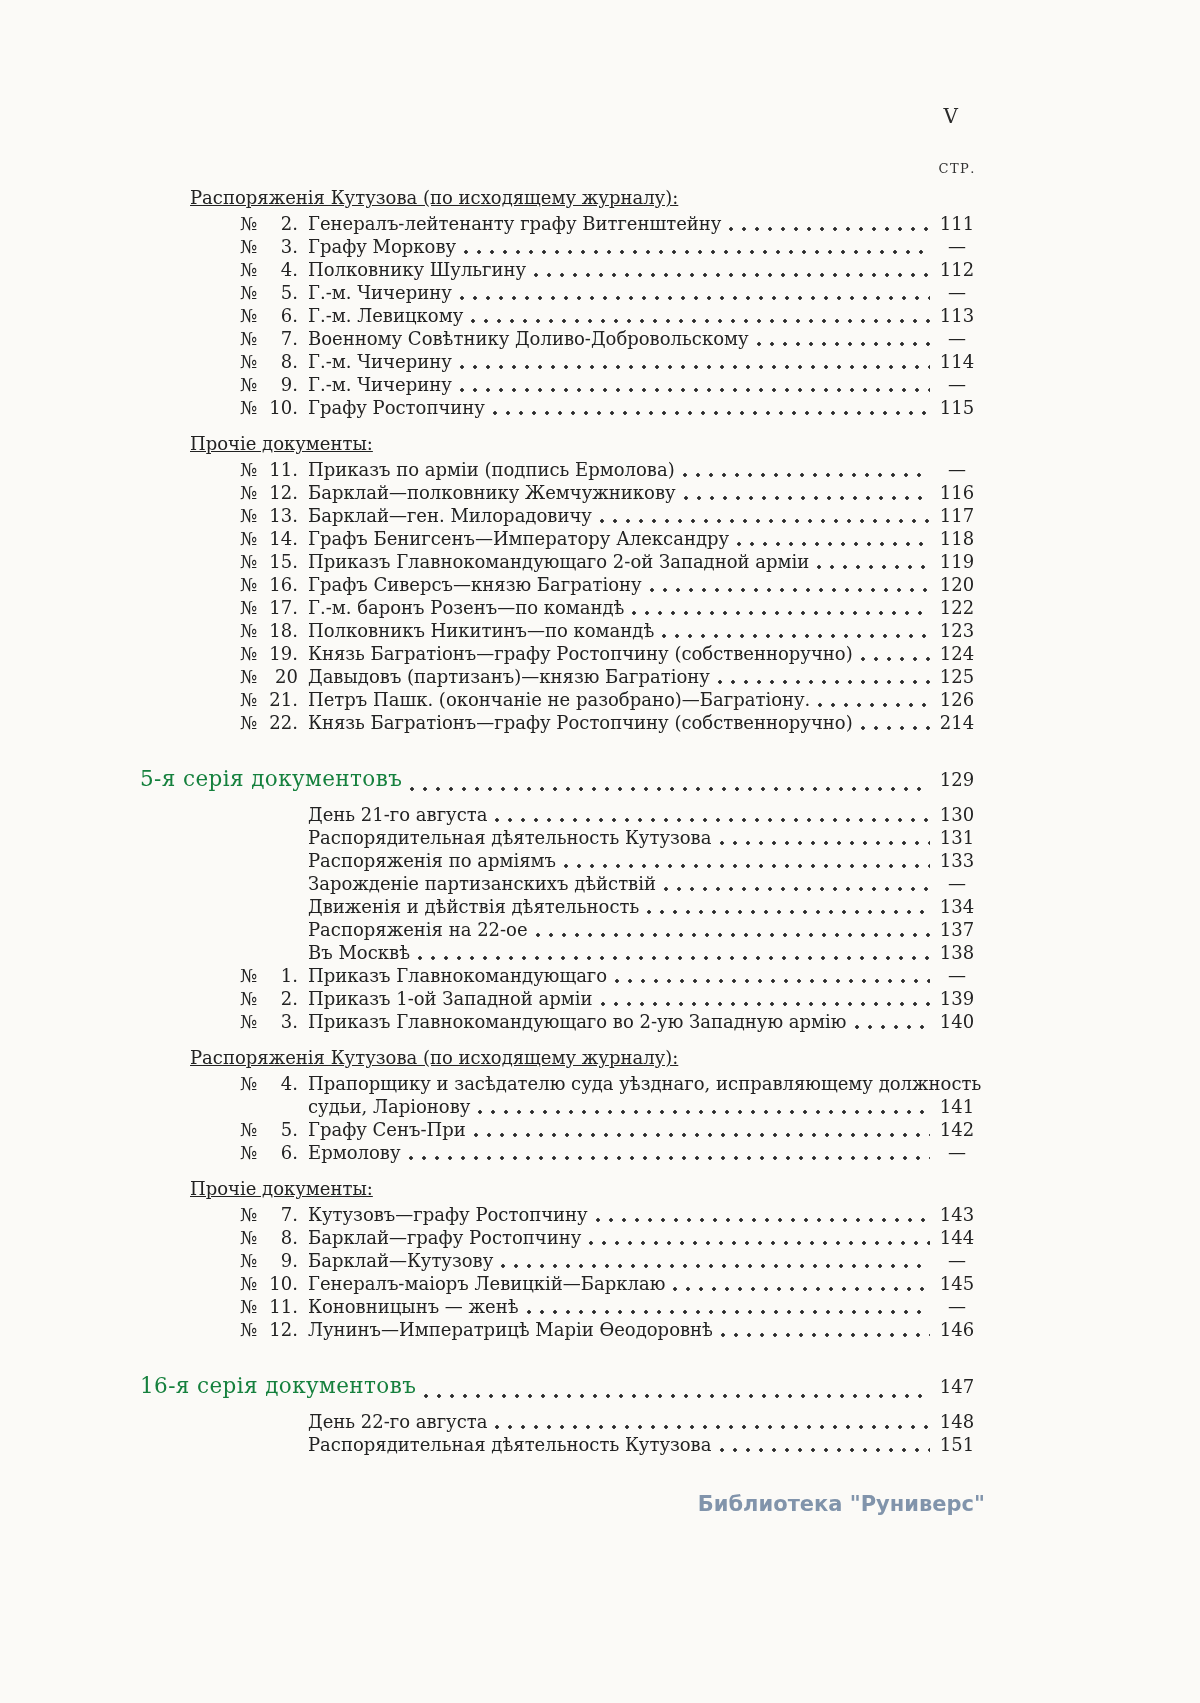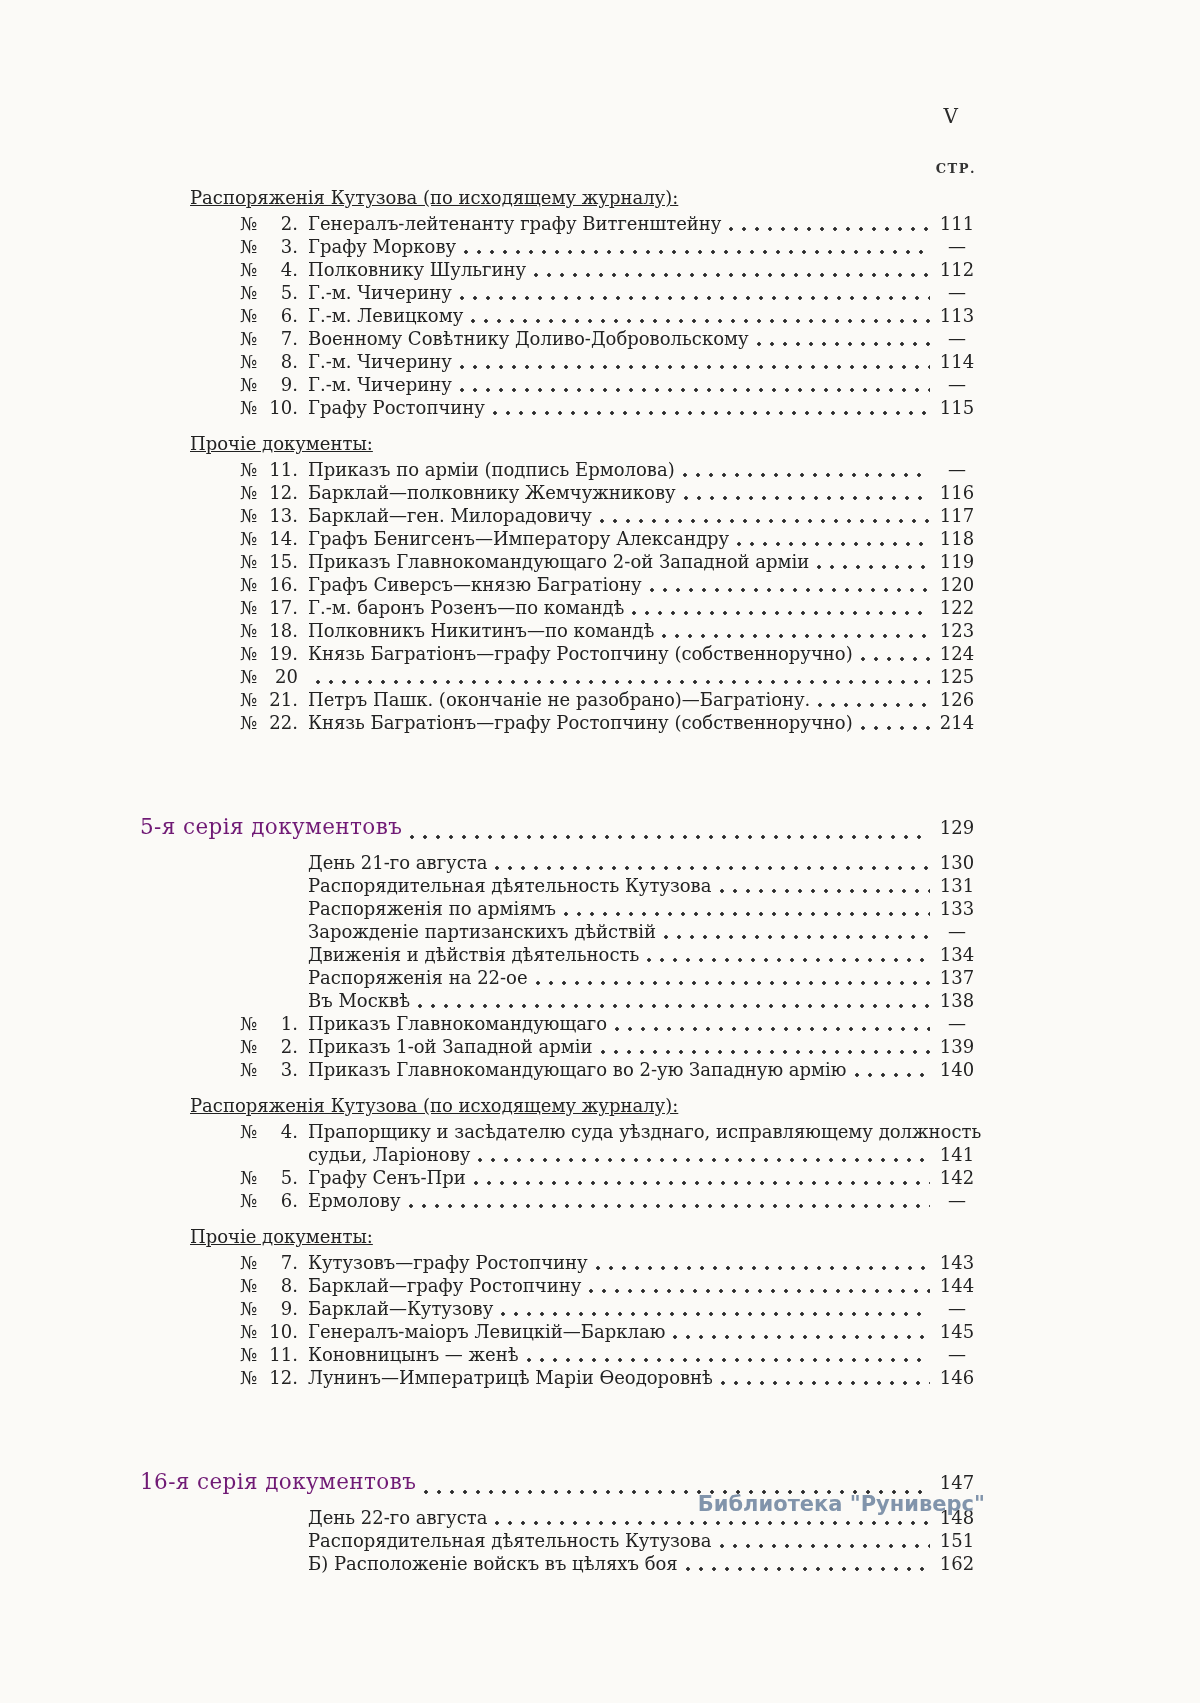--- a/index.html
+++ b/index.html
@@ -20,38 +20,37 @@
     font-size: 20px;
     color: #2a2a2a;
   }
   .str {
     position: absolute;
     top: 161px;
     right: 224px;
     font-size: 13px;
     letter-spacing: 1.5px;
     color: #333;
-    font-weight: bold;
   }
   .content {
     position: absolute;
     top: 186px;
     left: 140px;
     width: 836px;
     font-size: 18px;
   }
   .row { display: flex; align-items: baseline; line-height: 23px; }
   .numbered, .continuation { margin-left: 100px; }
   .plain { margin-left: 168px; }
   .subheading-label { margin-left: 50px; line-height: 23px; margin-bottom: 3px; text-decoration: underline; }
   .section.subheading { margin-top: 13px; }
   .section.series { margin-top: 30px; }
   .content > .section:first-child { margin-top: 0; }
   .series-row { line-height: 30px; margin-bottom: 8px; }
-  .series-label { font-size: 21.5px; letter-spacing: 0.4px; color: #701a75; margin-top: 48px; }
+  .series-label { font-size: 21.5px; letter-spacing: 0.4px; color: #15803d; }
   .num {
     flex: 0 0 68px;
     display: flex;
     justify-content: space-between;
     padding-right: 10px;
   }
   .title { white-space: nowrap; }
   .dots {
     flex: 1 1 12px;
     min-width: 12px;
@@ -245,20 +244,21 @@
           </span>
           <span class="title">Князь Багратіонъ—графу Ростопчину (собственноручно)</span>
           <span class="dots"></span>
           <span class="pg">124</span>
         </div>
         <div class="row numbered">
           <span class="num">
             <span class="no-sign">№</span>
             <span class="num-val">20</span>
           </span>
+          <span class="title">Давыдовъ (партизанъ)—князю Багратіону</span>
           <span class="dots"></span>
           <span class="pg">125</span>
         </div>
         <div class="row numbered">
           <span class="num">
             <span class="no-sign">№</span>
             <span class="num-val">21.</span>
           </span>
           <span class="title">Петръ Пашк. (окончаніе не разобрано)—Багратіону.</span>
           <span class="dots"></span>
@@ -442,22 +442,17 @@
         </div>
         <div class="row plain">
           <span class="title">День 22-го августа</span>
           <span class="dots"></span>
           <span class="pg">148</span>
         </div>
         <div class="row plain">
           <span class="title">Распорядительная дѣятельность Кутузова</span>
           <span class="dots"></span>
           <span class="pg">151</span>
-        </div>
-        <div class="row plain">
-          <span class="title">Б) Расположеніе войскъ въ цѣляхъ боя</span>
-          <span class="dots"></span>
-          <span class="pg">162</span>
         </div>
       </div>
     </div>
   <div class="watermark">Библиотека "Руниверс"</div>
 </div>
 
 </body></html>

